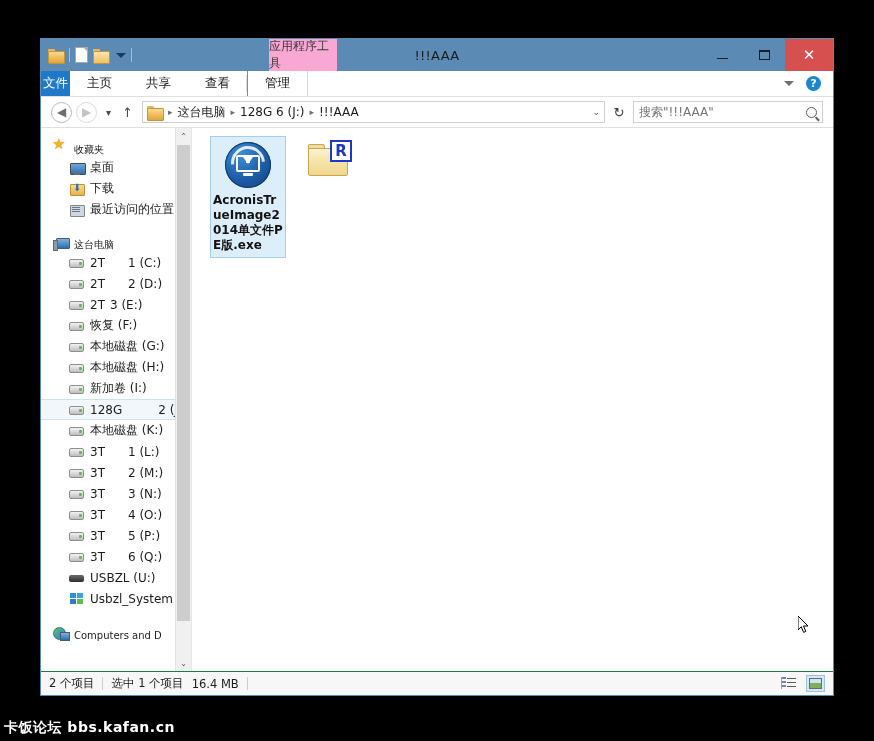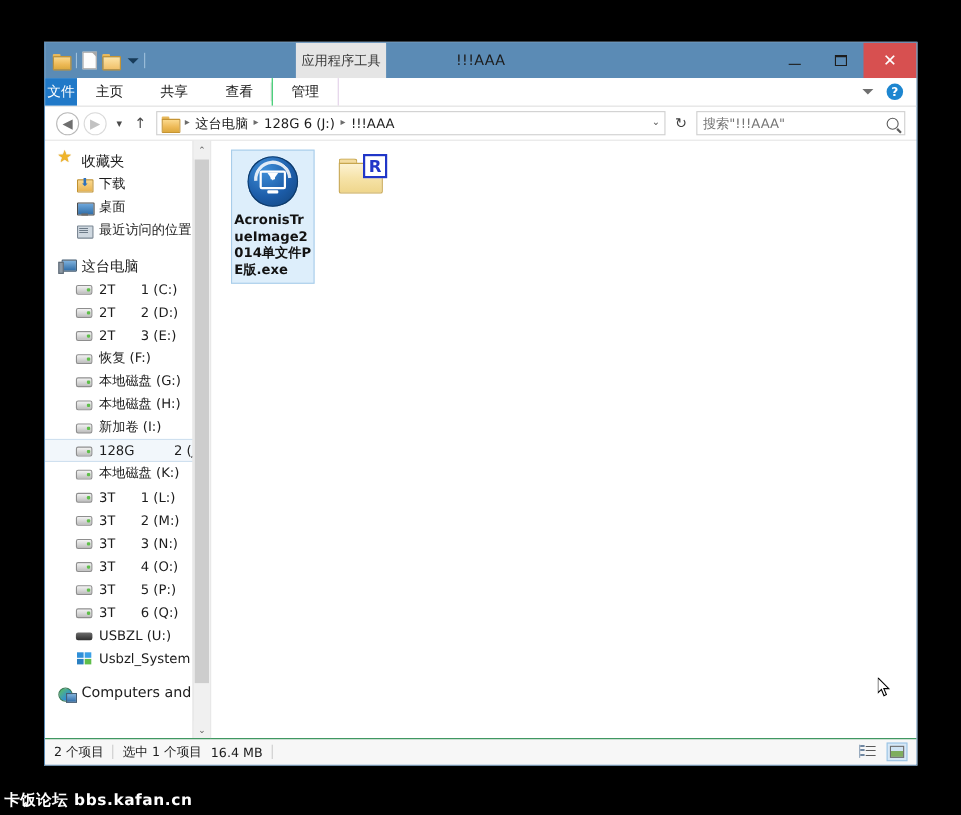--- a/index.html
+++ b/index.html
@@ -60,22 +60,22 @@
     border-right: 5px solid transparent; border-top: 5px solid #173b59;
     margin-left: 2px;
   }
   .title-text {
     position: absolute; left: 0; right: 0; text-align: center;
     font-size: 13px; color: #1c1c1c; pointer-events: none;
     letter-spacing: .3px;
   }
   .ctx-tab {
     position: absolute; left: 228px; top: 0;
-    width: 82px; height: 32px;
-    background: #e5e5e5;
+    width: 68px; height: 32px;
+    background: #f9a8d4;
     display: flex; align-items: center; justify-content: center;
     font-size: 12px; color: #3a3a3a;
   }
   .wincontrols { position: absolute; right: 0; top: 0; display: flex; height: 32px; }
   .wb { width: 42px; height: 32px; display: flex; align-items: center; justify-content: center; }
   .wb.close { width: 48px; background: #d75050; }
   .glyph-min { width: 11px; height: 1px; background: #1d1d1d; margin-top: 7px; }
   .glyph-max { width: 11px; height: 10px; border: 1px solid #1d1d1d; border-top-width: 2px; }
   .glyph-close { color: #fff; font-size: 15px; line-height: 1; font-family: "DejaVu Sans", sans-serif; }
 
@@ -156,21 +156,21 @@
   
   .sidebar {
     width: 150px; flex: 0 0 150px; background: #ffffff;
     position: relative; overflow: hidden;
   }
   .nav-list { padding-top: 8px; }
   .nav-item {
     height: 21px; display: flex; align-items: center; gap: 5px;
     font-size: 12px; color: #1c1c1c; white-space: nowrap;
   }
-  .nav-item.lvl0 { padding-left: 12px; font-size: 13px; }
+  .nav-item.lvl0 { padding-left: 12px; font-size: 10px; align-items: flex-end; }
   .nav-item.lvl1 { padding-left: 28px; }
   .nav-item.selected {
     background: #f2f7fb; border: 1px solid #cfe0ef;
     margin-left: -1px; padding-left: 28px;
   }
   .nav-gap { height: 11px; }
   .nv-ico { width: 16px; height: 16px; flex: 0 0 16px; position: relative; }
 
   .star { position: relative; width: 16px; height: 16px; }
   .star::before {
@@ -474,26 +474,26 @@
     <div class="body">
 
       <div class="sidebar">
         <div class="nav-list">
 
           <div class="nav-item lvl0">
             <span class="nv-ico star"></span>
             <span class="nv-name">收藏夹</span>
           </div>
           <div class="nav-item lvl1">
+            <span class="nv-ico monitor"></span>
+            <span class="nv-name">桌面</span>
+          </div>
+          <div class="nav-item lvl1">
             <span class="nv-ico dl-folder"></span>
             <span class="nv-name">下载</span>
-          </div>
-          <div class="nav-item lvl1">
-            <span class="nv-ico monitor"></span>
-            <span class="nv-name">桌面</span>
           </div>
           <div class="nav-item lvl1">
             <span class="nv-ico recent"></span>
             <span class="nv-name">最近访问的位置</span>
           </div>
 
           <div class="nav-gap"></div>
 
           <div class="nav-item lvl0">
             <span class="nv-ico pc"></span>
@@ -512,21 +512,21 @@
                 <span class="drive"></span>
               </span>
             <span class="nv-name">2T</span>
             <span class="nv-name" style="margin-left:18px">2 (D:)</span>
           </div>
           <div class="nav-item lvl1">
             <span class="nv-ico">
                 <span class="drive"></span>
               </span>
             <span class="nv-name">2T</span>
-            <span class="nv-name" style="margin-left:18px">3 (E:)</span>
+            <span class="nv-name" style="">3 (E:)</span>
           </div>
           <div class="nav-item lvl1">
             <span class="nv-ico">
                 <span class="drive"></span>
               </span>
             <span class="nv-name">恢复 (F:)</span>
           </div>
           <div class="nav-item lvl1">
             <span class="nv-ico">
                 <span class="drive"></span>

